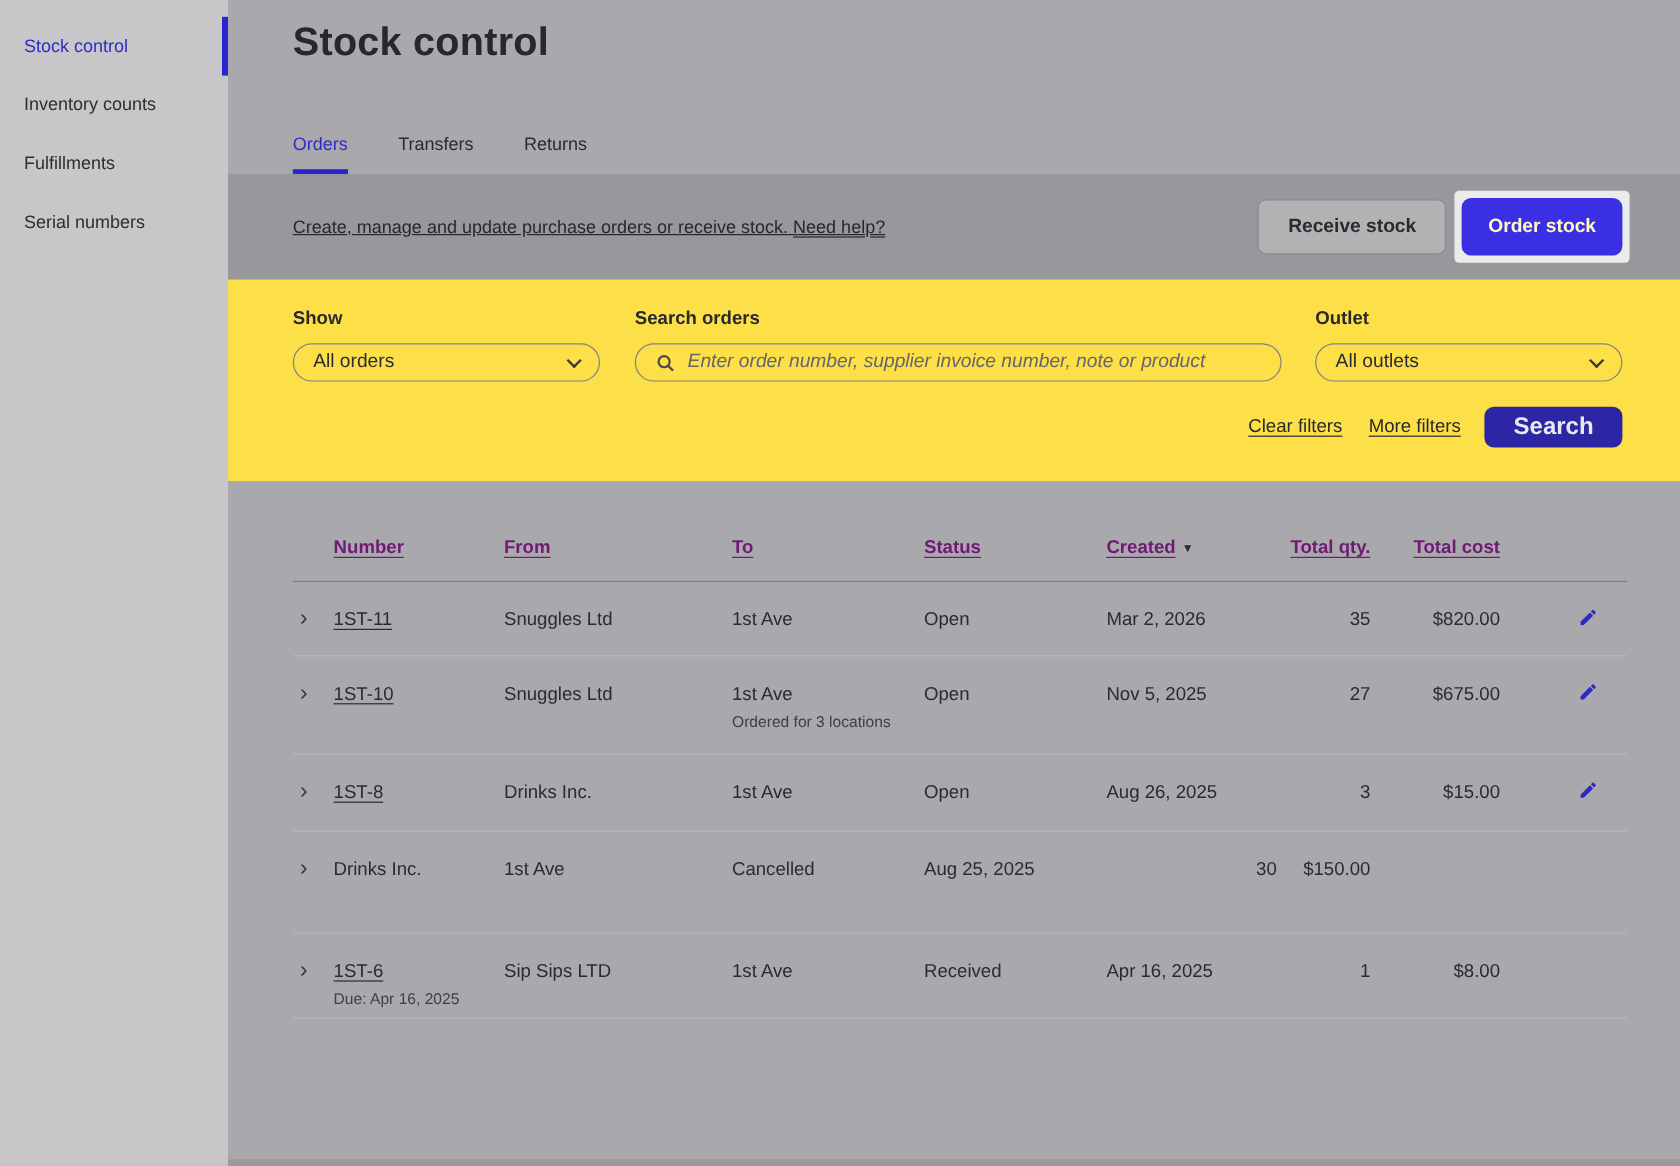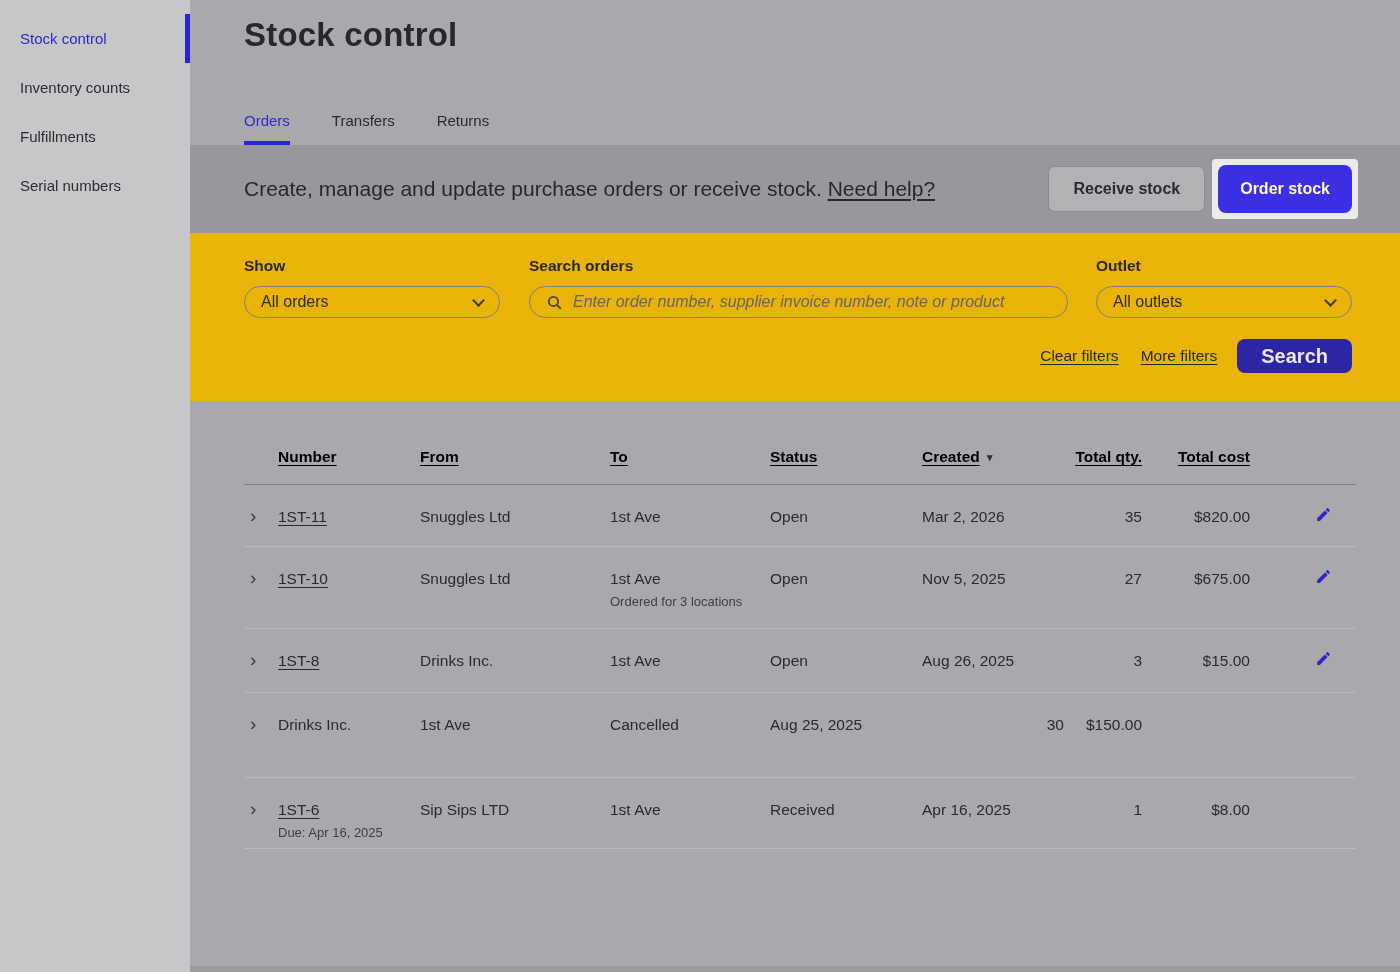--- a/index.html
+++ b/index.html
@@ -31,36 +31,36 @@
     font-size:15px; color:#2b2a2e; padding-bottom:12px;
     border-bottom:4px solid transparent; cursor:pointer;
   }
   .tab.active { color:#312cc9; border-bottom-color:#2a25cf; }
 
   
   .banner {
     height:88px; background:#98979b; display:flex; align-items:center;
     padding:0 42px 0 54px;
   }
-  .banner-text { font-size:21px; color:#28272b; }
+  .banner-text { font-size:15px; color:#28272b;text-decoration:underline; }
   .banner-link { color:#28272b; text-decoration:underline; text-underline-offset:3px; cursor:pointer; }
   .banner-actions { margin-left:auto; display:flex; align-items:center; gap:7px; }
   .btn-receive {
     height:46px; padding:0 24px; font-size:16px; font-weight:700; color:#2b2a2e;
     background:#b2b1b4; border:1px solid #8d8c90; border-radius:7px; cursor:pointer;
     font-family:Liberation Sans, sans-serif;
   }
   .highlight-box { background:#ebebeb; padding:6px; border-radius:4px; }
   .btn-order {
     height:48px; padding:0 22px; font-size:16px; font-weight:700; color:#fef9c3;
     background:#3b2fe4; border:none; border-radius:8px; cursor:pointer; font-family:inherit;
   }
 
   
-  .filters { background:#eab308; padding:24px 48px 28px 54px; }
+  .filters { background:#fde047; padding:24px 48px 28px 54px; }
   .filter-row { display:flex; }
   .fgroup { display:flex; flex-direction:column; }
   .flabel { font-size:15.5px; font-weight:700; color:#29282c; margin-bottom:11px; }
   .control {
     height:32px; border:1px solid #828186; border-radius:20px; background:transparent;
     display:flex; align-items:center; padding:0 16px; font-size:16px; color:#2c2b2f;
   }
   .select { justify-content:space-between; cursor:pointer; }
   .w-show { width:256px; }
   .w-search { width:539px; margin-left:29px; }
@@ -78,21 +78,21 @@
     height:34px; padding:0 24px; font-size:20px; font-weight:700; color:#e9e8ec;
     background:#2c25a4; border:none; border-radius:8px; cursor:pointer; font-family:inherit; margin-left:-2px;
   }
 
   
   .content { flex:1; background:#a9a8ac; padding:0 44px 0 54px; }
   .summary { margin-top:47px; font-size:13.5px; color:#57565b; }
   .table { margin-top:28px; width:1112px; }
   .tgrid { display:grid; grid-template-columns:34px 142px 190px 160px 152px 142px 78px 108px 1fr; }
   .thead { border-bottom:1px solid #7f7e83; padding-top:19px; padding-bottom:18px; }
-  .th { font-size:15.5px; font-weight:700; color:#000000; text-decoration:underline; text-underline-offset:3px; cursor:pointer; }
+  .th { font-size:15.5px; font-weight:700; color:#701a75; text-decoration:underline; text-underline-offset:3px; cursor:pointer; }
   .th.r, .cell.r { text-align:right; }
   .sort-caret { display:inline-block; font-size:10px; margin-left:5px; text-decoration:none; color:#2b2a2e; transform:translateY(-1px); }
   .trow { border-bottom:1px solid #b9b8bc; padding-top:23px; align-items:start; }
   .trow:last-child { border-bottom:1px solid #b9b8bc; }
   .h62 { height:62px; } .h82 { height:82px; } .h64 { height:64px; } .h85 { height:85px; } .h71 { height:71px; }
   .cell { font-size:15.5px; color:#2b2a2e; }
   .chev-cell { font-size:19px; line-height:16px; color:#3a393d; cursor:pointer; padding-left:6px; }
   .num { color:#2b2a2e; text-decoration:underline; text-underline-offset:3px; cursor:pointer; }
   .sub { font-size:13px; color:#3f3e43; margin-top:6px; }
   .cell.edit { text-align:center; padding-left:40px; }

